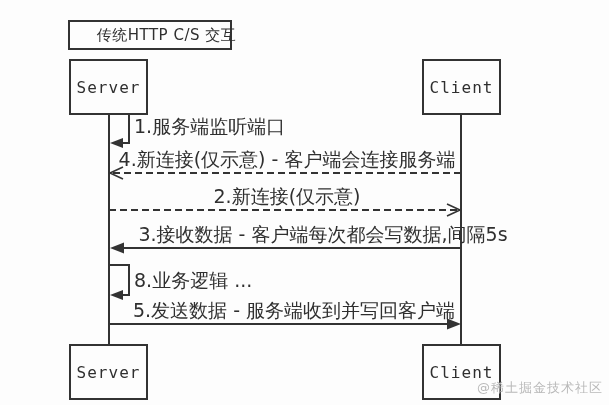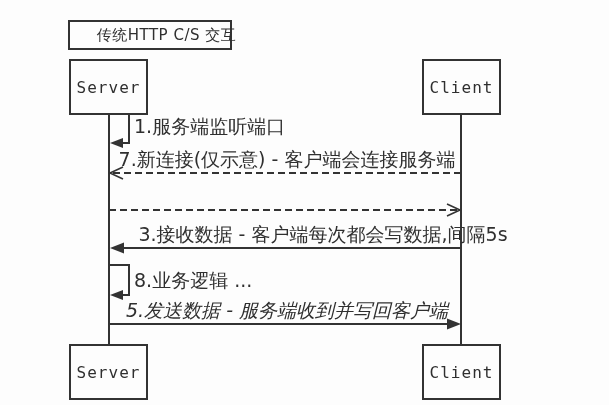--- a/index.html
+++ b/index.html
@@ -61,18 +61,20 @@
   </svg>
 
   <div class="box title">传统HTTP C/S 交互</div>
 
   <div class="box actor" style="left:69px;top:59px;">Server</div>
   <div class="box actor" style="left:422px;top:59px;">Client</div>
   <div class="box actor" style="left:69px;top:344px;">Server</div>
   <div class="box actor" style="left:422px;top:344px;">Client</div>
 
   <div class="msg" style="left:134px;top:117px;">1.服务端监听端口</div>
-  <div class="msg centered" style="left:287px;top:150px;">7.新连接(仅示意) - 客户端会连接服务端</div>
+  <div class="msg centered" style="left:287px;top:150px;">4.新连接(仅示意) - 客户端会连接服务端</div>
+  <div class="msg centered" style="left:287px;top:187px;">2.新连接(仅示意)</div>
   <div class="msg centered" style="left:287px;top:225px;margin-left:36px;">3.接收数据 - 客户端每次都会写数据,间隔5s</div>
   <div class="msg" style="left:134px;top:271px;">8.业务逻辑 ...</div>
-  <div class="msg centered" style="left:287px;top:301px;font-style:italic;">5.发送数据 - 服务端收到并写回客户端</div>
+  <div class="msg centered" style="left:294px;top:301px;">5.发送数据 - 服务端收到并写回客户端</div>
 
+  <div class="watermark">@稀土掘金技术社区</div>
 </div>
 
 </body></html>

